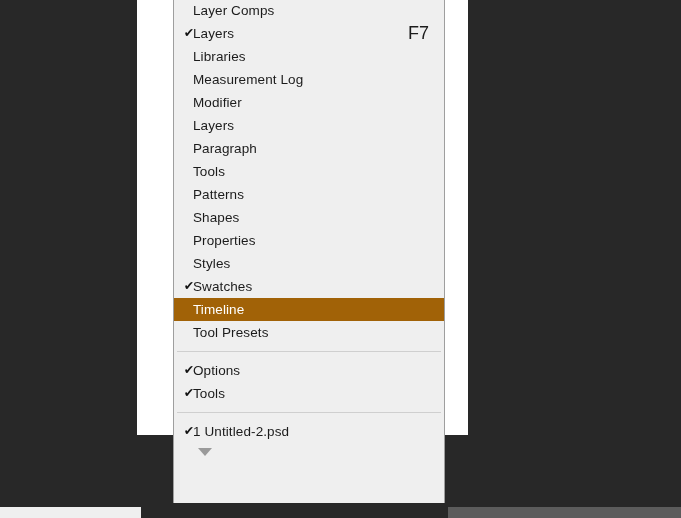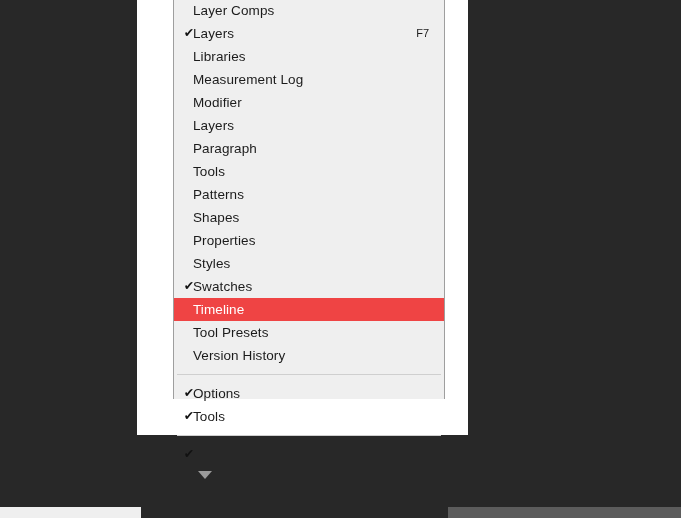--- a/index.html
+++ b/index.html
@@ -57,21 +57,21 @@
     height: 435px;
     background: #ffffff;
   }
 
   
   .menu {
     position: absolute;
     left: 173px;
     top: -1px;
     width: 272px;
-    height: 400px;
+    height: 504px;
     background: #efefef;
     border-left: 1px solid #9e9e9e;
     border-right: 1px solid #9e9e9e;
     box-sizing: border-box;
     font-size: 13.5px;
     color: #1a1a1a;
   }
 
   .menu-list {
     position: relative;
@@ -102,27 +102,27 @@
     top: 0;
     line-height: 23px;
     font-size: 13.5px;
     letter-spacing: 0.1px;
   }
   .menu-item .shortcut {
     position: absolute;
     right: 15px;
     top: 0;
     line-height: 23px;
-    font-size: 11px;
+    font-size: 18px;
     color: #1b1b1b;
     text-align: right;
   }
 
   .menu-item.selected {
-    background: #ef4444;
+    background: #a16207;
   }
   .menu-item.selected .label,
   .menu-item.selected .check,
   .menu-item.selected .shortcut {
     color: #ffffff;
   }
 
   .separator {
     height: 1px;
     background: #cfcfcf;
@@ -214,36 +214,33 @@
           <span class="label">Swatches</span>
         </div>
         <div class="menu-item selected">
           <span class="check"></span>
           <span class="label">Timeline</span>
         </div>
         <div class="menu-item">
           <span class="check"></span>
           <span class="label">Tool Presets</span>
         </div>
-        <div class="menu-item">
-          <span class="check"></span>
-          <span class="label">Version History</span>
-        </div>
         <div class="separator"></div>
         <div class="menu-item">
           <span class="check">✔</span>
           <span class="label">Options</span>
         </div>
         <div class="menu-item">
           <span class="check">✔</span>
           <span class="label">Tools</span>
         </div>
         <div class="separator"></div>
         <div class="menu-item">
           <span class="check">✔</span>
+          <span class="label">1 Untitled-2.psd</span>
         </div>
         <div class="scroll-arrow">
           <div class="tri"></div>
         </div>
       </div>
   </div>
 
 </div>
 
 </body></html>

